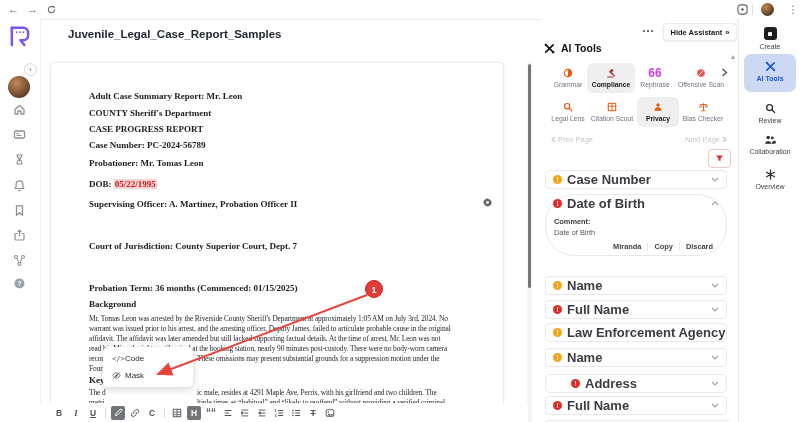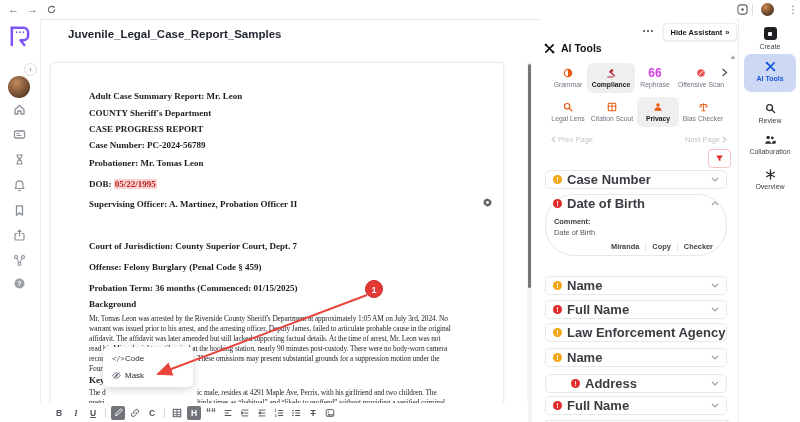--- a/index.html
+++ b/index.html
@@ -207,21 +207,20 @@
     <div class="fline" style="top:45px;">COUNTY Sheriff's Department</div>
     <div class="fline" style="top:61px;">CASE PROGRESS REPORT</div>
     <div class="fline" style="top:77px;text-align:right;">Case Number: PC-2024-56789</div>
     <div class="fline" style="top:95px;">Probationer:  Mr. Tomas Leon</div>
     <div class="fline" style="top:116px;">
       <span>DOB:</span>
       <span class="dob-val">05/22/1995</span>
     </div>
     <div class="fline" style="top:136px;">Supervising Officer: A. Martinez, Probation Officer II</div>
     <div class="fline" style="top:178px;text-align:center;">Court of Jurisdiction: County Superior Court, Dept. 7</div>
-    <div class="fline" style="top:199px;">Offense: Felony Burglary (Penal Code § 459)</div>
     <div class="fline" style="top:220px;">Probation Term: 36 months (Commenced: 01/15/2025)</div>
     <div class="fline" style="top:236px;">Background</div>
     <div class="bline" style="top:251px;">Mr. Tomas Leon was arrested by the Riverside County Sheriff's Department at approximately 1:05 AM on July 3rd, 2024. No</div>
     <div class="bline" style="top:261px;">warrant was issued prior to his arrest, and the arresting officer, Deputy James, failed to articulate probable cause in the original</div>
     <div class="bline" style="top:271px;">affidavit. The affidavit was later amended but still lacked supporting factual details. At the time of arrest, Mr. Leon was not</div>
     <div class="bline" style="top:281px;">read his Miranda rights until arrival at the booking station, nearly 90 minutes post-custody. There were no body-worn camera</div>
     <div class="bline" style="top:291px;">
       <span>recor</span>
       <span class="frag-r">These omissions may present substantial grounds for a suppression motion under the</span>
     </div>
@@ -448,21 +447,21 @@
         <span class="card-label">Date of Birth</span>
         <svg width="8" height="5" viewBox="0 0 8 5">
             <path d="M1 4l3-3 3 3" fill="none" stroke="#a1a1aa" stroke-width="1.2"></path>
           </svg>
       </div>
       <div class="cmt-label">Comment:</div>
       <div class="cmt-val">Date of Birth</div>
       <div class="card-actions">
         <span>Miranda</span>
         <span>Copy</span>
-        <span>Checker</span>
+        <span>Discard</span>
       </div>
     </div>
 
     <div class="card" style="top:257px;">
       <div class="card-head">
         <span class="badge b-warn">!</span>
         <span class="card-label">Name</span>
         <svg width="8" height="5" viewBox="0 0 8 5">
             <path d="M1 1l3 3 3-3" fill="none" stroke="#a1a1aa" stroke-width="1.2"></path>
           </svg>

